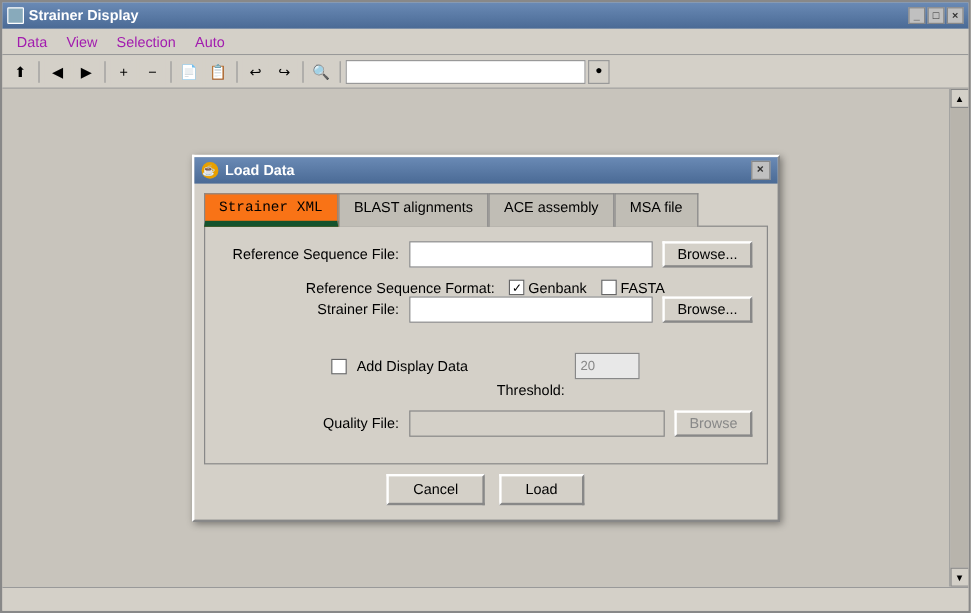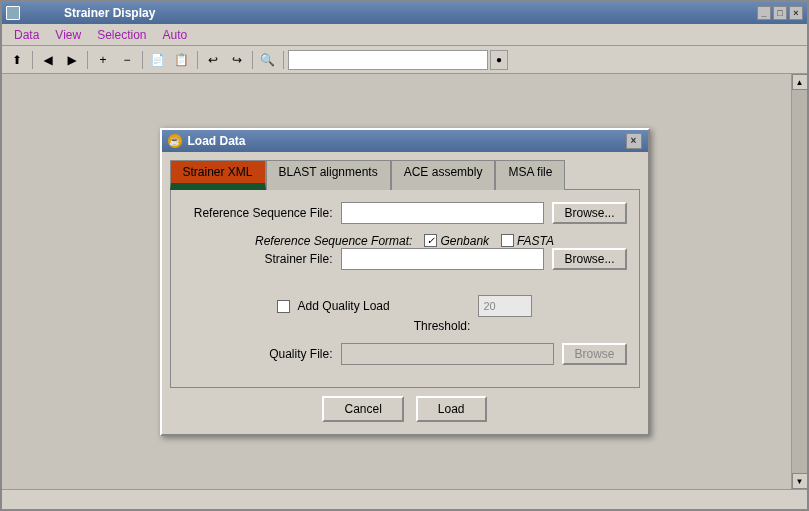--- a/index.html
+++ b/index.html
@@ -36,21 +36,20 @@
     .title-bar-icon {
       width: 14px;
       height: 14px;
       margin-right: 4px;
       background: #8ab;
       border: 1px solid #fff;
       border-radius: 1px;
     }
     .title-bar-title {
       flex: 1;
-      margin-left: 40px;
     }
     .title-bar-buttons {
       display: flex;
       gap: 2px;
     }
     .title-btn {
       width: 14px;
       height: 14px;
       background: #c0c0c0;
       border: 1px solid #888;
@@ -236,24 +235,25 @@
       padding: 4px 12px;
       background: #c0bdb5;
       border: 1px solid #888;
       border-bottom: none;
       cursor: pointer;
       font-size: 12px;
       color: #000;
       position: relative;
     }
     .tab.active {
-      background: #c2410c;
-      border-bottom: 7px solid #14532d;
+      background: #f97316;
+      border-bottom: 5px solid #14532d;
       z-index: 1;
       font-weight: normal;
+      font-family: Liberation Mono, monospace;
     }
 
     
     .tab-panel {
       background: #d4d0c8;
       border: 1px solid #888;
       padding: 12px;
       margin-top: -1px;
     }
 
@@ -312,21 +312,20 @@
       font-size: 10px;
       color: #000;
     }
 
     
     .format-row {
       display: flex;
       align-items: center;
       justify-content: center;
       gap: 12px;
-      font-style: italic;
     }
     .format-label {
       font-size: 12px;
       white-space: nowrap;
     }
     .radio-group {
       display: flex;
       align-items: center;
       gap: 12px;
     }
@@ -488,21 +487,21 @@
             </div>
 
             <div class="form-row">
               <label class="form-label">Strainer File:</label>
               <input type="text" class="form-input" value="" style="">
               <button class="browse-btn">Browse...</button>
             </div>
 
             <div class="quality-row">
               <div class="form-checkbox"></div>
-              <span>Add Quality Load</span>
+              <span>Add Display Data</span>
               <span style="margin-left:16px;margin-top:39px;">Threshold:</span>
               <input type="text" class="threshold-input" value="20" style="">
             </div>
 
             <div class="form-row">
               <label class="form-label">Quality File:</label>
               <input type="text" class="form-input" disabled="" style="">
               <button class="browse-btn" disabled="">Browse</button>
             </div>
 

